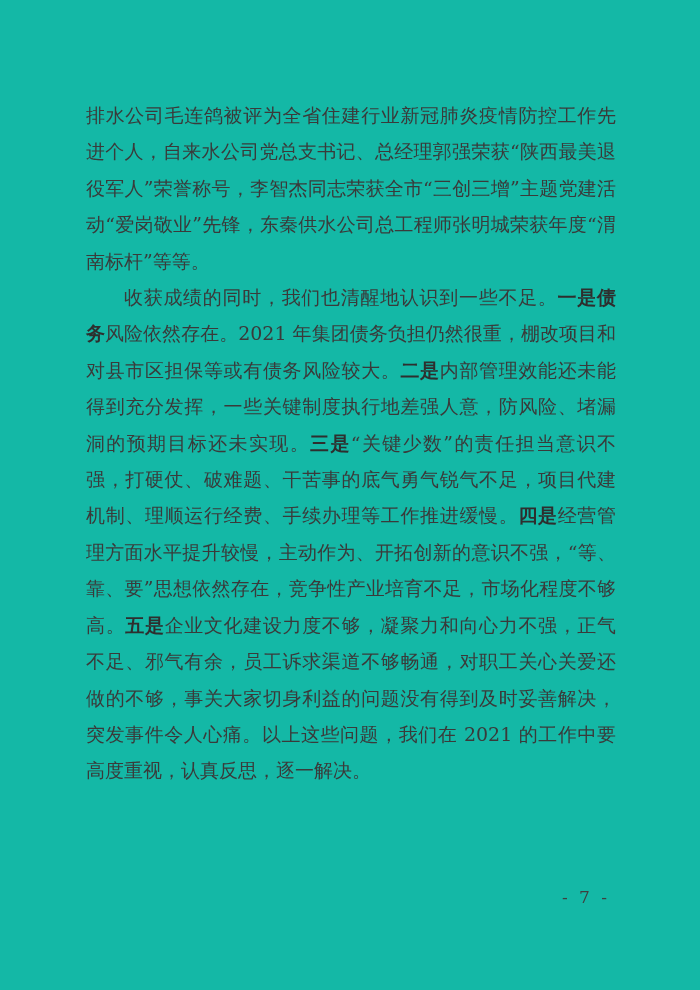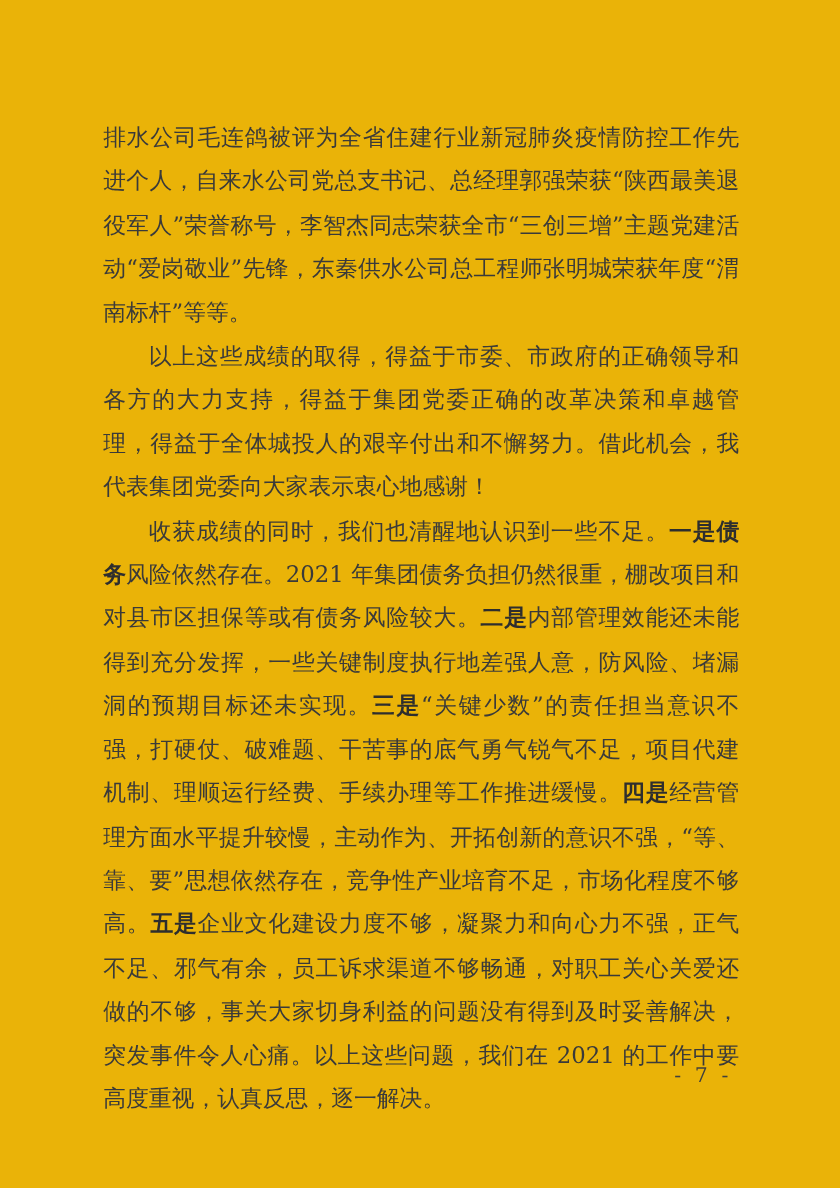--- a/index.html
+++ b/index.html
@@ -4,21 +4,21 @@
 <style>
   html, body {
     margin: 0;
     padding: 0;
     background: #ffffff;
   }
   .page {
     position: relative;
     width: 700px;
     height: 990px;
-    background: #eab308;
+    background: #14b8a6;
     overflow: hidden;
     font-family: "DejaVu Serif", "Liberation Serif", serif;
     color: #3a3a3a;
   }
   .text-block {
     position: absolute;
     left: 86px;
     top: 97px;
     width: 530px;
     font-size: 19px;
@@ -44,17 +44,16 @@
     letter-spacing: 3px;
     color: #3f3f3f;
   }
 </style>
 </head>
 <body>
 
 <div class="page">
   <div class="text-block">
       <p><span class="seg">排水公司毛连鸽被评为全省住建行业新冠肺炎疫情防控工作先进个人，自来水公司党总支书记、总经理郭强荣获“陕西最美退役军人”荣誉称号，李智杰同志荣获全市“三创三增”主题党建活动“爱岗敬业”先锋，东秦供水公司总工程师张明城荣获年度“渭南标杆”等等。</span></p>
-      <p class="indent"><span class="seg">以上这些成绩的取得，得益于市委、市政府的正确领导和各方的大力支持，得益于集团党委正确的改革决策和卓越管理，得益于全体城投人的艰辛付出和不懈努力。借此机会，我代表集团党委向大家表示衷心地感谢！</span></p>
       <p class="indent"><span class="seg">收获成绩的同时，我们也清醒地认识到一些不足。</span><span class="seg bold">一是债务</span><span class="seg">风险依然存在。2021 年集团债务负担仍然很重，棚改项目和对县市区担保等或有债务风险较大。</span><span class="seg bold">二是</span><span class="seg">内部管理效能还未能得到充分发挥，一些关键制度执行地差强人意，防风险、堵漏洞的预期目标还未实现。</span><span class="seg bold">三是</span><span class="seg">“关键少数”的责任担当意识不强，打硬仗、破难题、干苦事的底气勇气锐气不足，项目代建机制、理顺运行经费、手续办理等工作推进缓慢。</span><span class="seg bold">四是</span><span class="seg">经营管理方面水平提升较慢，主动作为、开拓创新的意识不强，“等、靠、要”思想依然存在，竞争性产业培育不足，市场化程度不够高。</span><span class="seg bold">五是</span><span class="seg">企业文化建设力度不够，凝聚力和向心力不强，正气不足、邪气有余，员工诉求渠道不够畅通，对职工关心关爱还做的不够，事关大家切身利益的问题没有得到及时妥善解决，突发事件令人心痛。以上这些问题，我们在 2021 的工作中要高度重视，认真反思，逐一解决。</span></p>
     </div>
   <div class="footer-pagenum">- 7 -</div>
 </div>
 
 </body></html>

